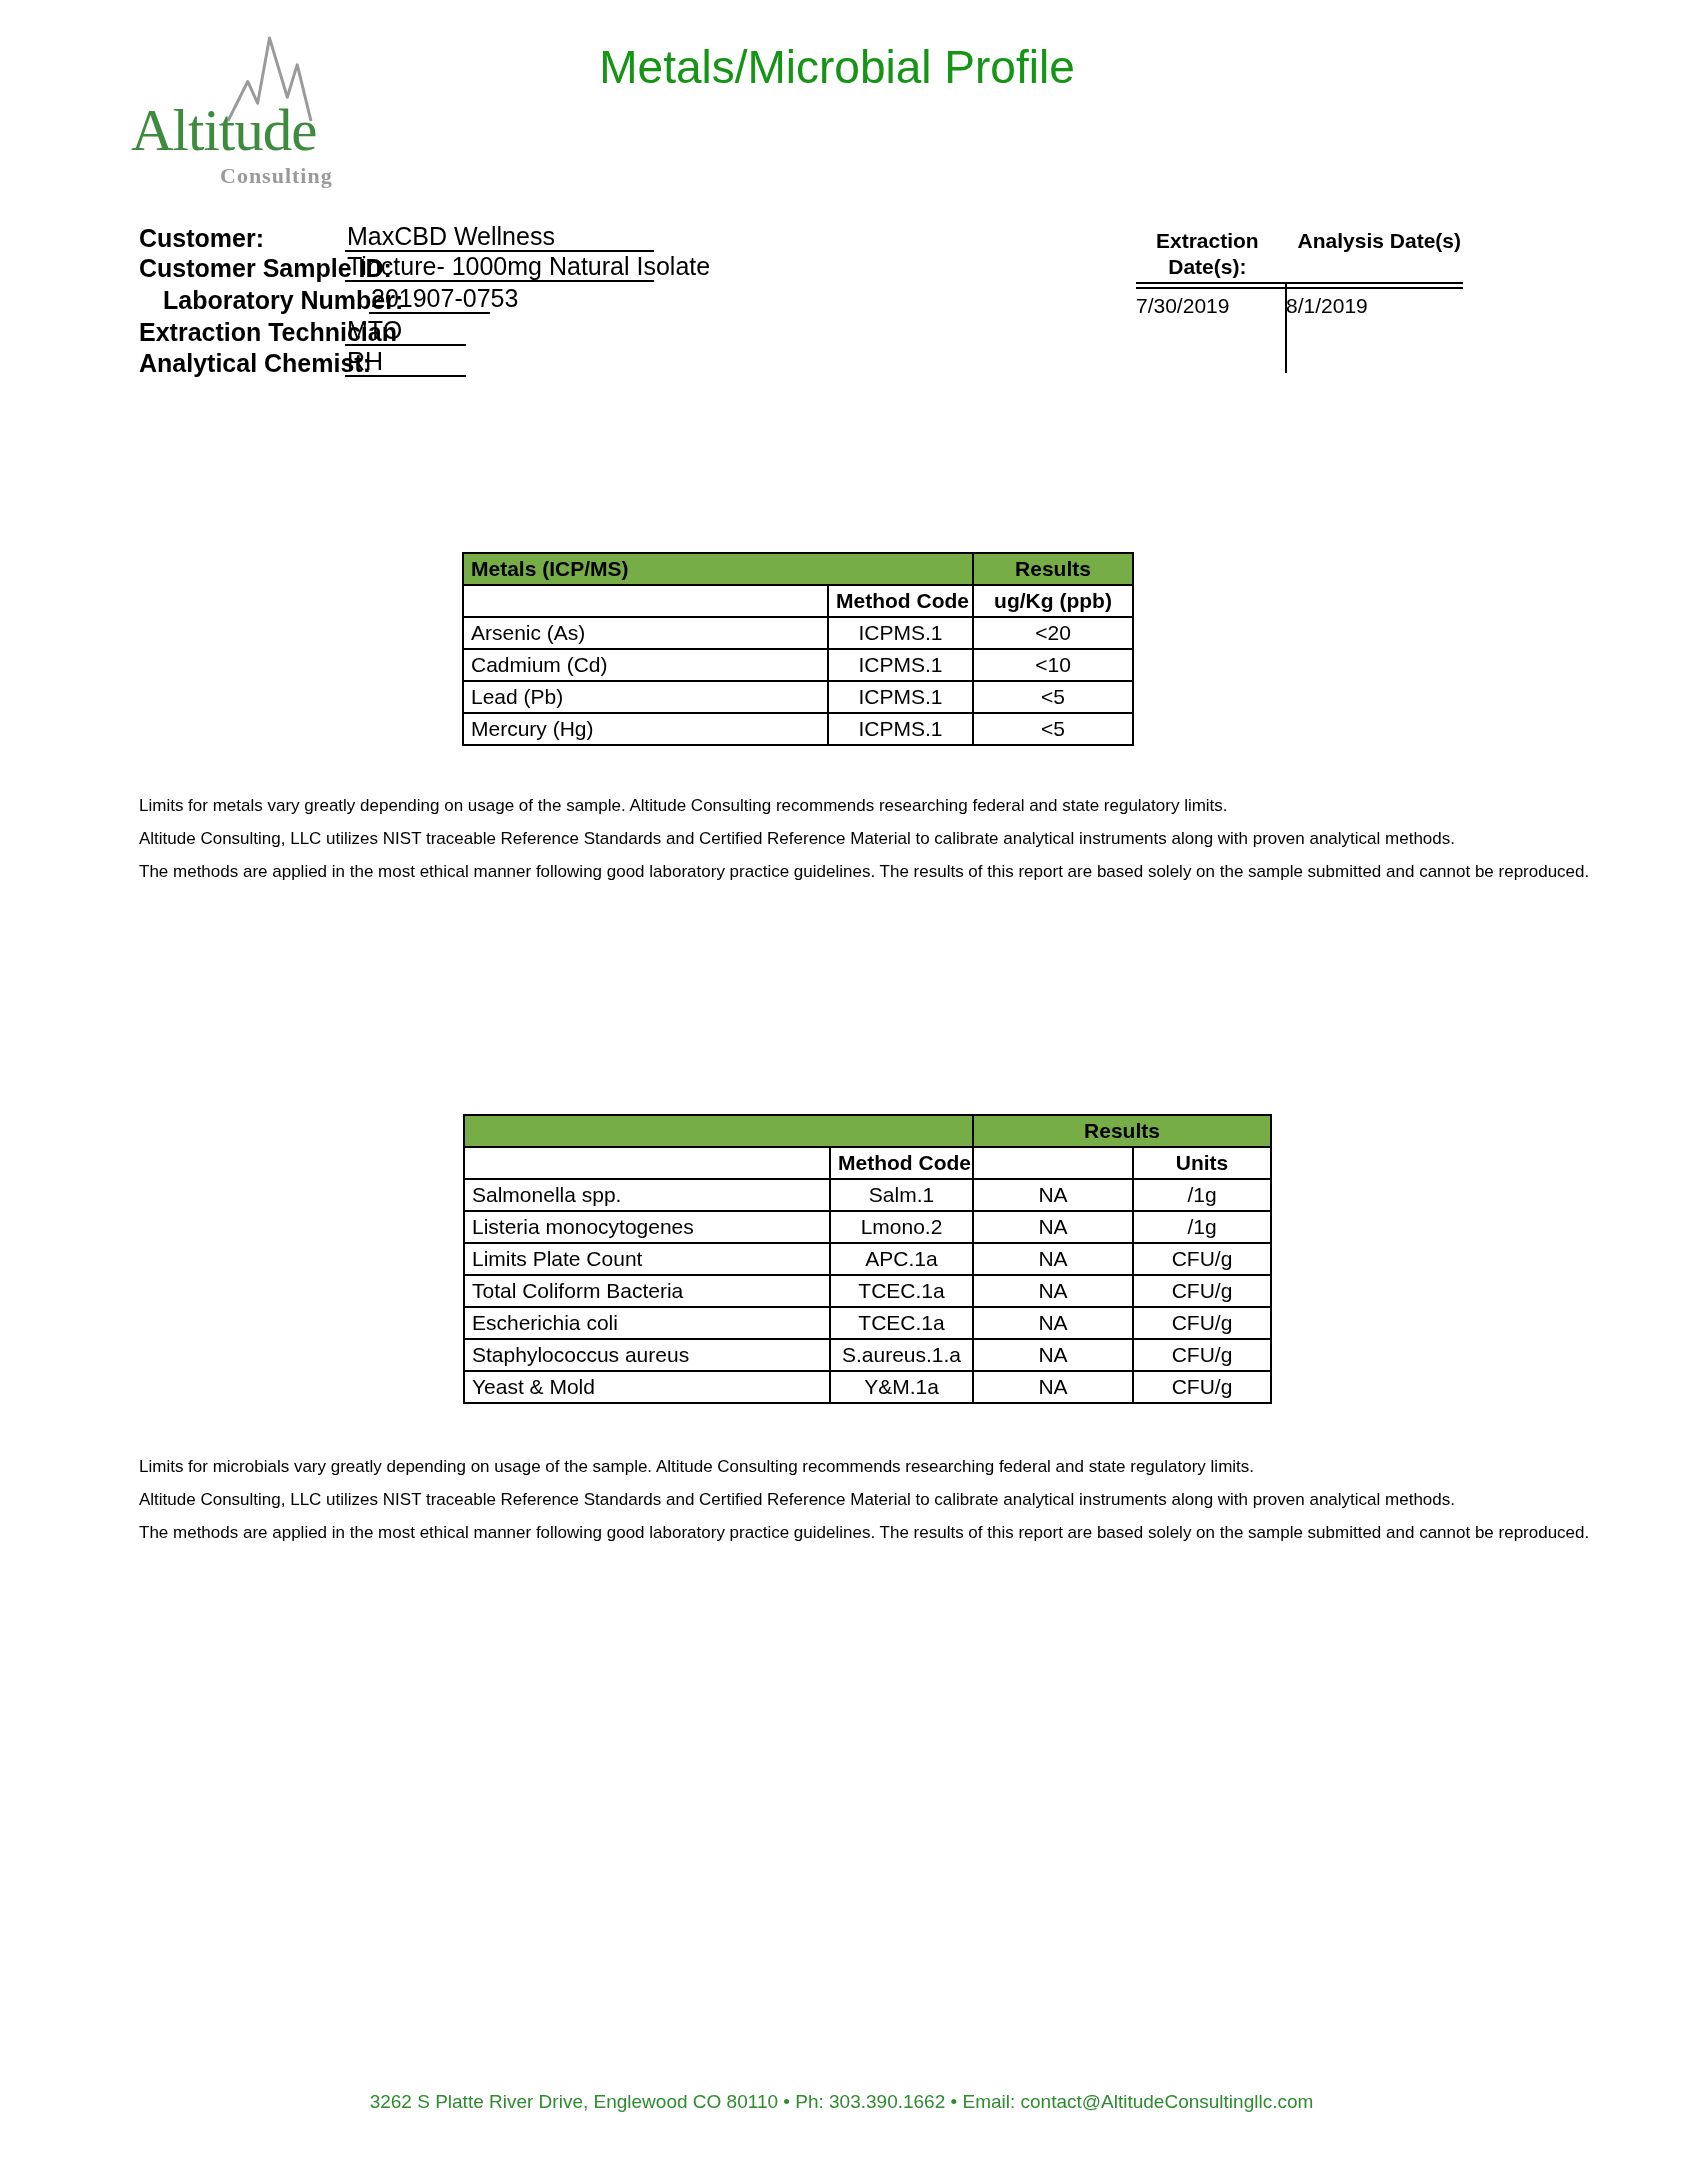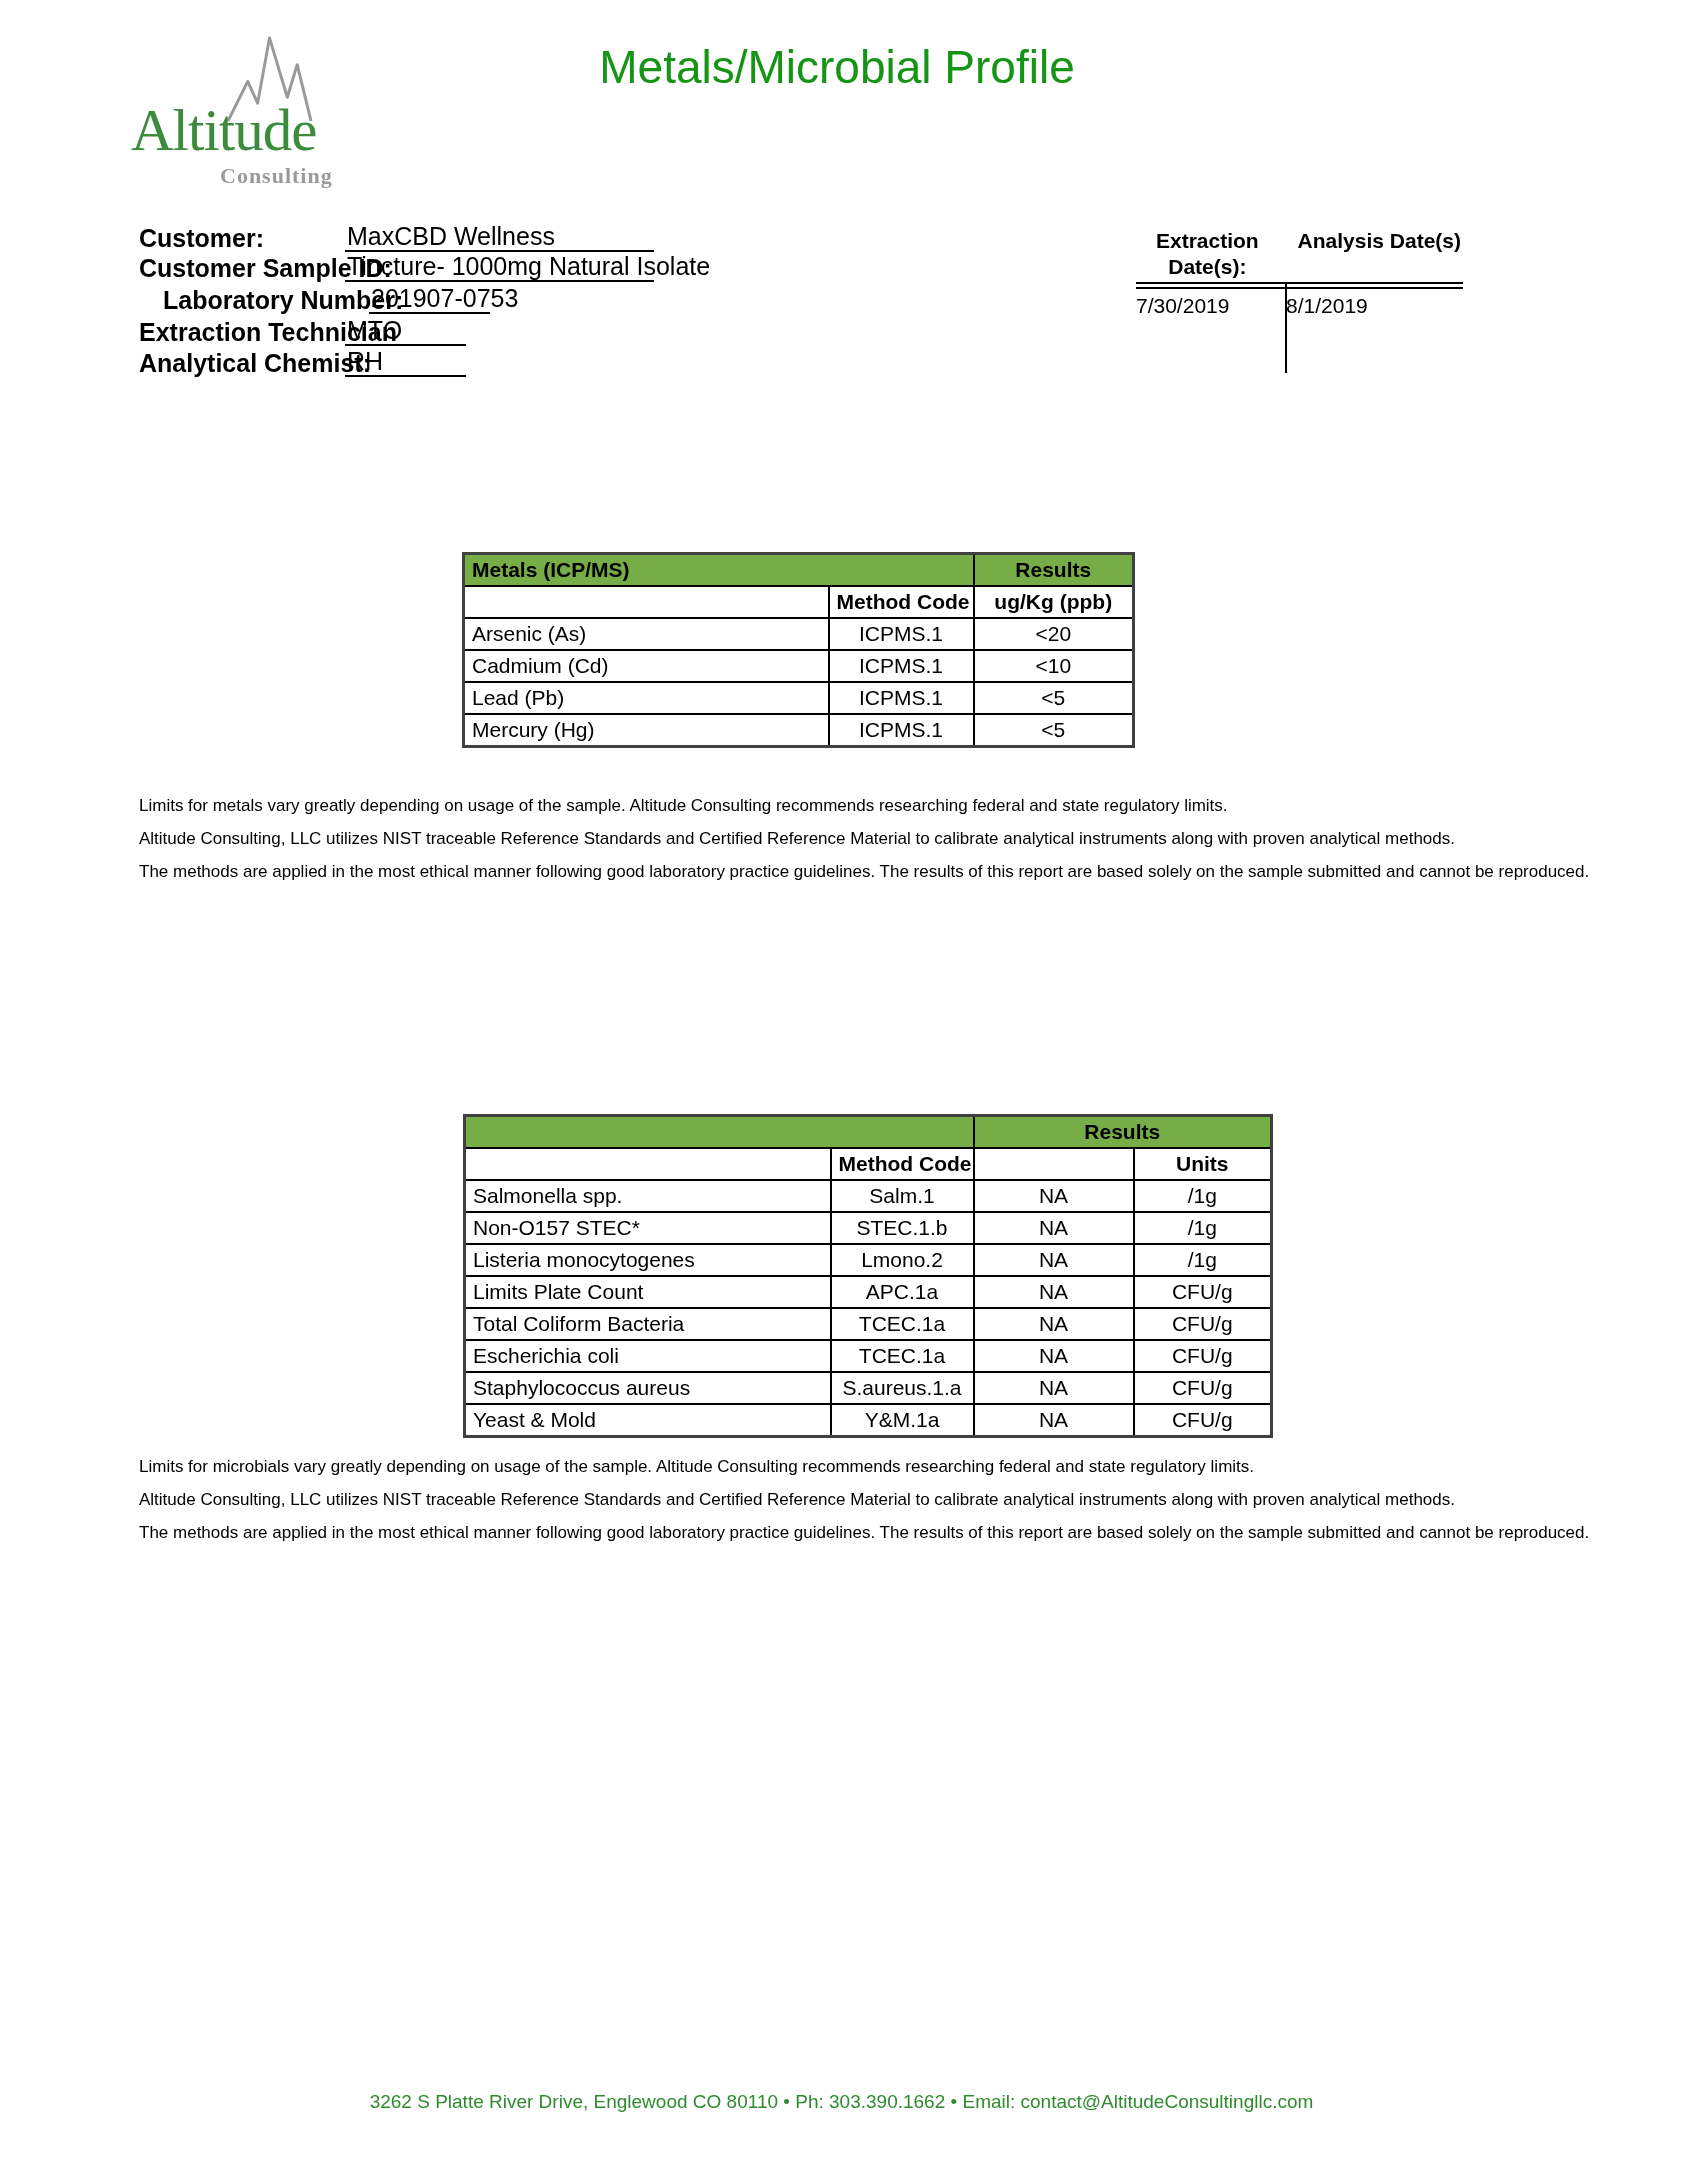--- a/index.html
+++ b/index.html
@@ -42,21 +42,21 @@
   .dates { position:absolute; left:1136px; top:228px; width:327px; }
   .dates-header { display:flex; font-weight:bold; font-size:21px; line-height:26px; text-align:center;gap:17px; }
   .col-ext { width:150px; } .col-ana { width:176px; }
   .dates-rule { height:3px; border-top:2px solid #000; border-bottom:2px solid #000; margin-top:2px; }
   .dates-values { display:flex; font-size:21px; text-align:left; margin-top:5px; }
   .dates-divider { position:absolute; left:149px; top:56px; width:2px; height:89px; background:#000; }
 
   
   table.report { position:absolute; border-collapse:collapse; table-layout:fixed; font-size:21px; }
   table.report td { border:2px solid #000; height:30px; padding:0 7px; overflow:hidden; white-space:nowrap; }
-  table.report { border:3px solid #404040; }
+  table.report { border:1px solid #404040; }
   td.green { background:var(--table-header-green,#76ad47); font-weight:bold; border-bottom:6px double #000; }
   td.hdr   { font-weight:bold; text-align:center; }
   td.c     { text-align:center; }
   .metals    { left:462px; top:552px;  width:670px; }
   .microbial { left:463px; top:1114px; width:807px; }
   td.results-over-col3 { text-align:center; padding-right:138px; }
 
   
   .disclaimer { position:absolute; left:139px; font-size:17px; white-space:nowrap; }
   .disclaimer div { margin-bottom:13px; }
@@ -180,26 +180,20 @@
       <td></td>
       <td class="hdr">Units</td>
     </tr>
     <tr>
       <td>Salmonella spp.</td>
       <td class="c">Salm.1</td>
       <td class="c">NA</td>
       <td class="c">/1g</td>
     </tr>
     <tr>
-      <td>Non-O157 STEC*</td>
-      <td class="c">STEC.1.b</td>
-      <td class="c">NA</td>
-      <td class="c">/1g</td>
-    </tr>
-    <tr>
       <td>Listeria monocytogenes</td>
       <td class="c">Lmono.2</td>
       <td class="c">NA</td>
       <td class="c">/1g</td>
     </tr>
     <tr>
       <td>Limits Plate Count</td>
       <td class="c">APC.1a</td>
       <td class="c">NA</td>
       <td class="c">CFU/g</td>

